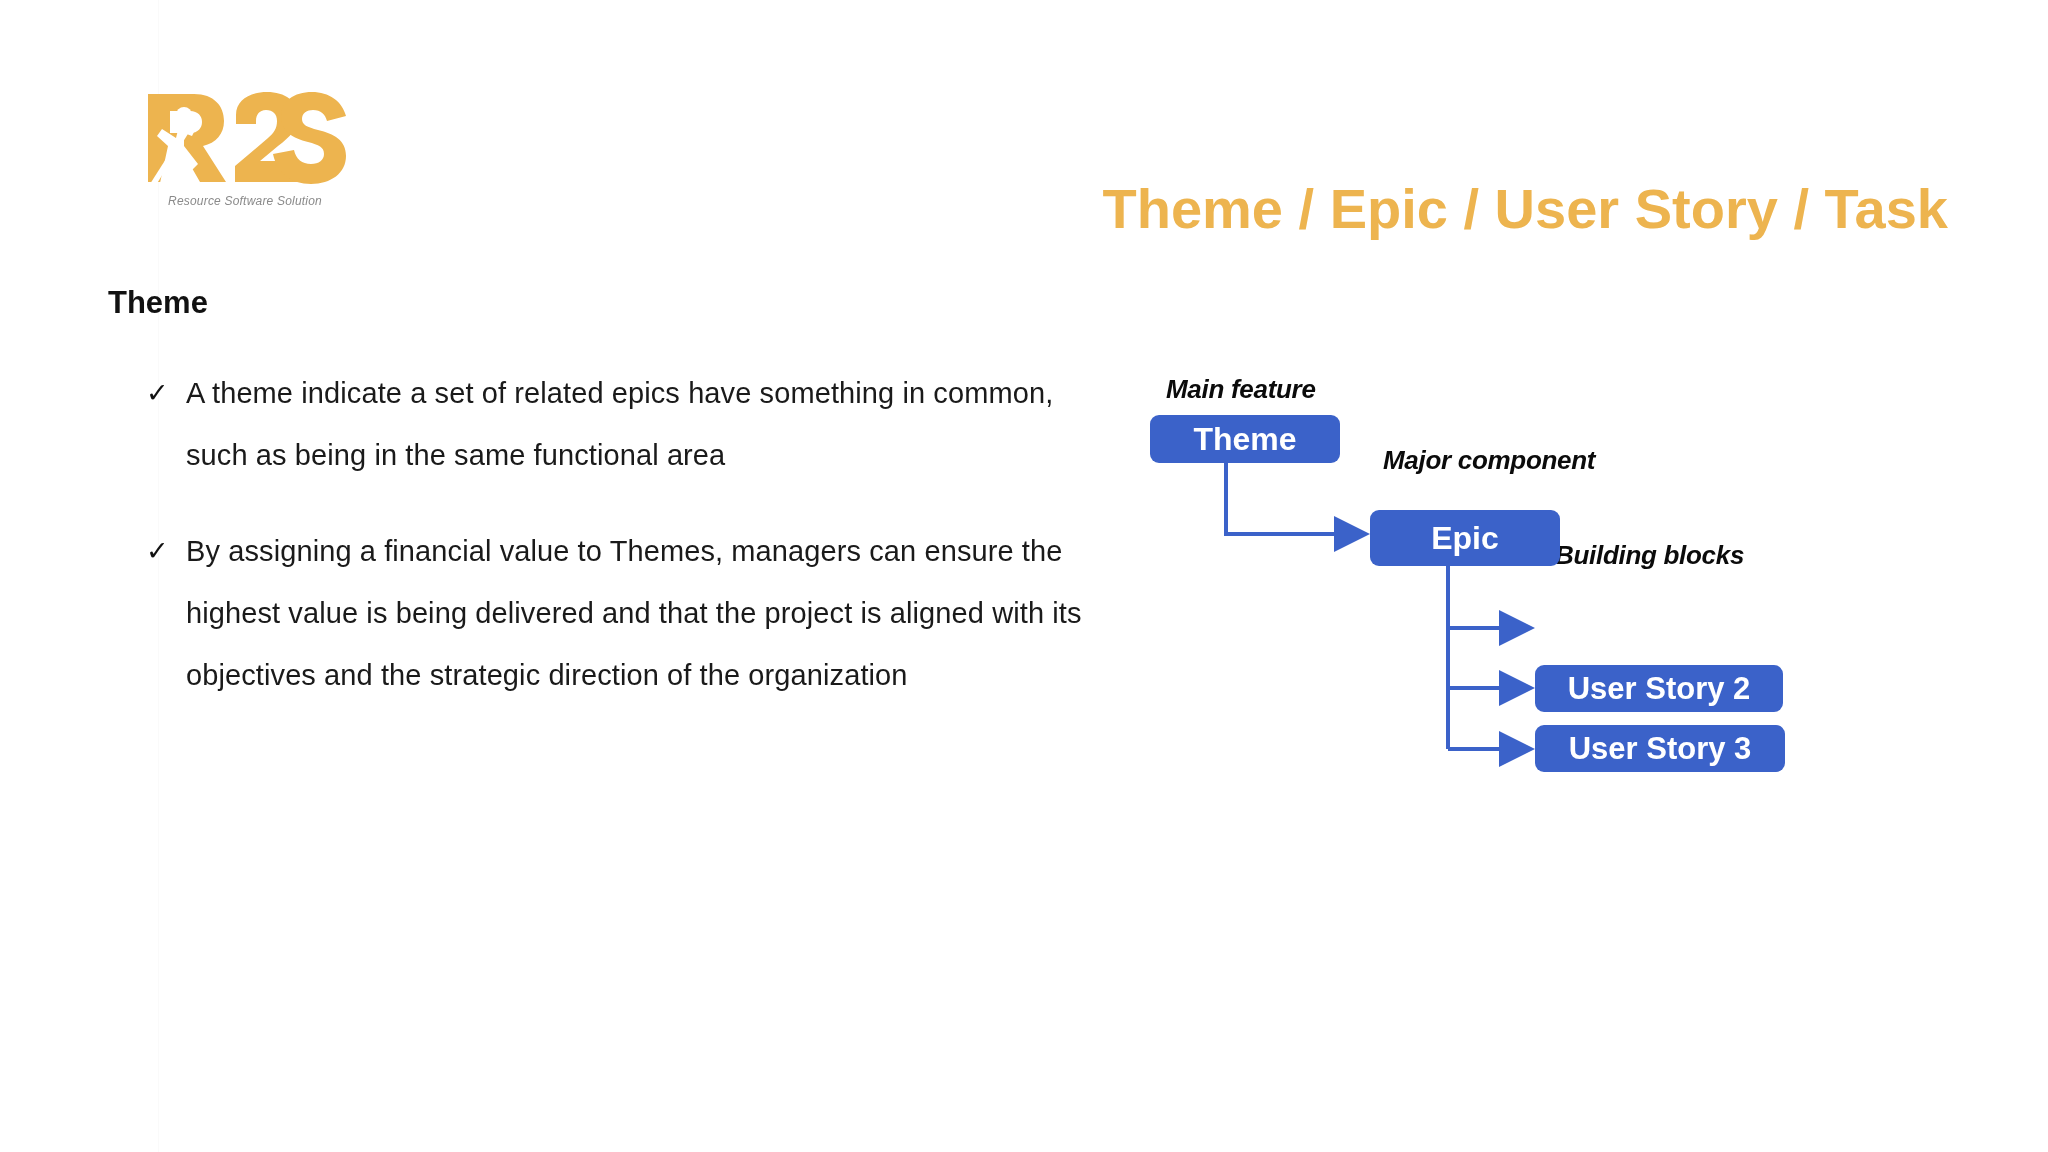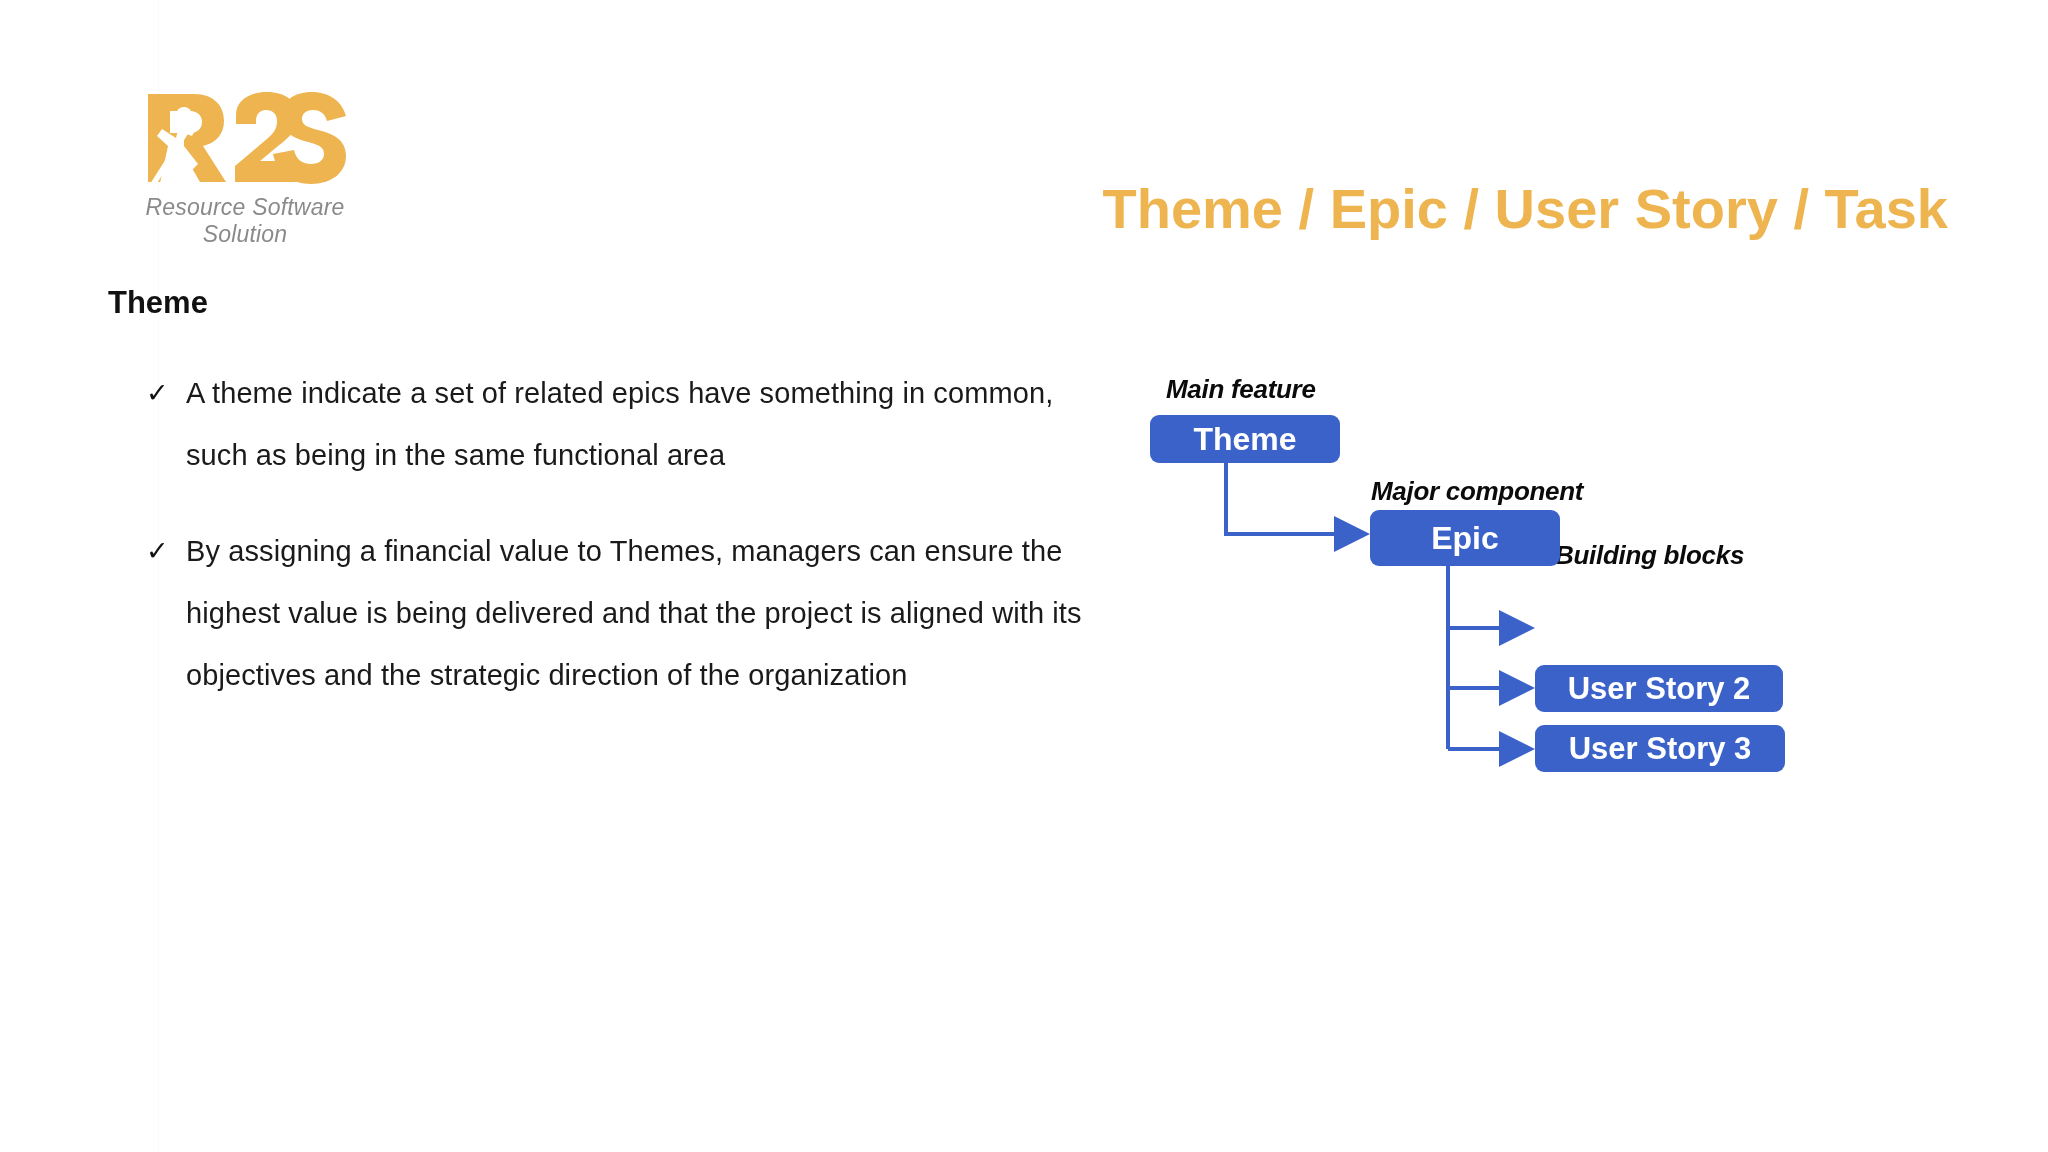--- a/index.html
+++ b/index.html
@@ -21,21 +21,21 @@
     background:#fafafa;
   }
 
   
   #logo { position:absolute; left:140px; top:88px; width:220px; height:140px; }
   #logo .mark { position:relative; width:210px; height:100px; }
   #logo .mark svg { display:block; }
   #logo .tagline {
     margin-top:6px; text-align:center; width:210px;
     font-family:"Liberation Sans", sans-serif;
-    font-style:italic; font-size:23px; color:#8a8a8a;
+    font-style:italic; font-size:12px; color:#8a8a8a;
     letter-spacing:.2px;
   }
 
   
   #title {
     position:absolute; right:100px; top:88px;
     font-size:76px; font-weight:bold; color:#111111;
     letter-spacing:-1px; text-align:right; line-height:1.05;
     white-space:nowrap;
   }
@@ -74,21 +74,21 @@
     background:#3b62c9; border-radius:9px;
     color:#ffffff; font-weight:bold; white-space:nowrap;
   }
   #box-theme   { left:20px;  top:55px;  width:190px; height:48px; font-size:32px; }
   #box-epic    { left:240px; top:150px; width:190px; height:56px; font-size:32px; }
   #box-us1     { left:405px; top:245px; width:250px; height:47px; font-size:31px; }
   #box-us2     { left:405px; top:305px; width:248px; height:47px; font-size:31px; }
   #box-us3     { left:405px; top:365px; width:250px; height:47px; font-size:31px; }
 
   #lbl-main  { left:36px;  top:14px; }
-  #lbl-major { left:241px; top:85px;margin-top:31px; }
+  #lbl-major { left:253px; top:85px; }
   #lbl-build { left:425px; top:180px; }
 </style>
 </head>
 <body>
 
 <div id="slide">
 
   <div class="edge-line"></div>
 
   <div id="logo">

